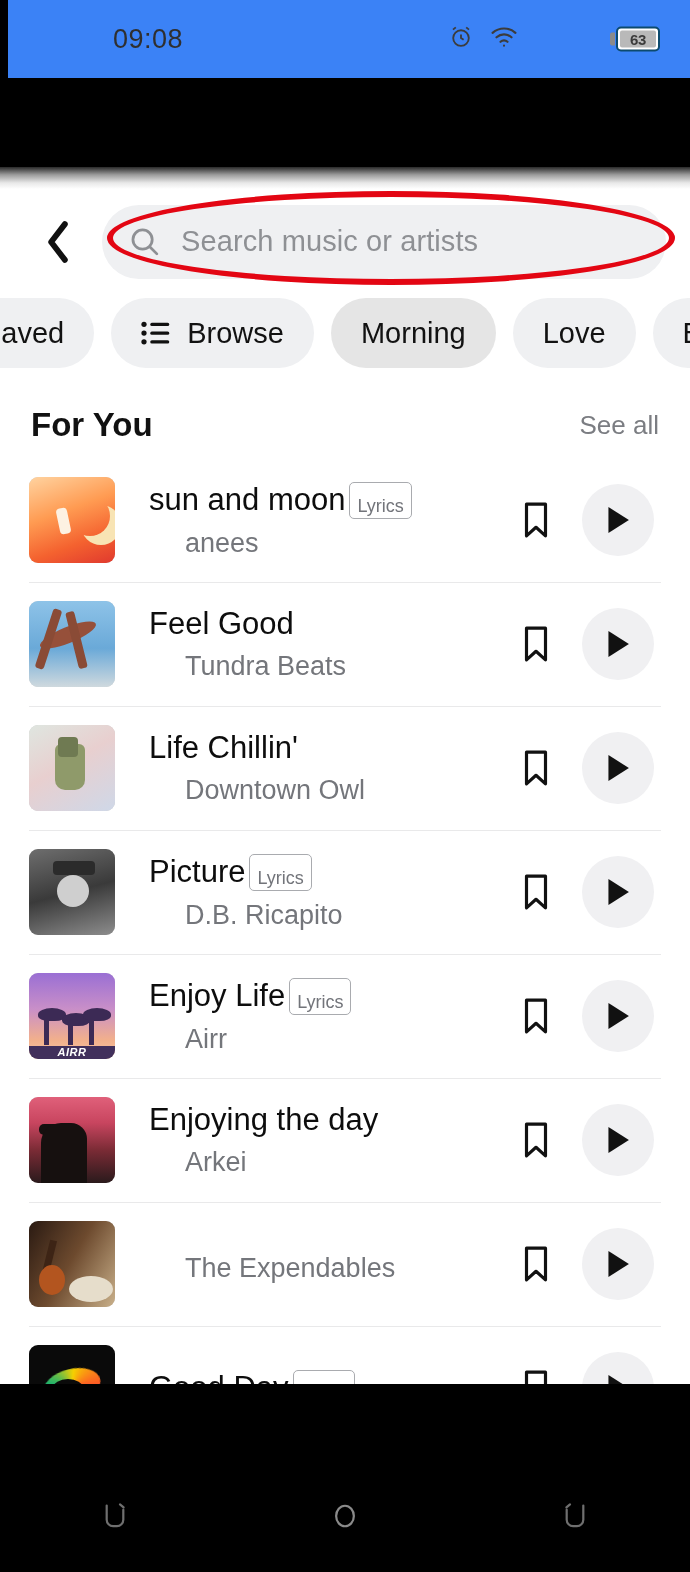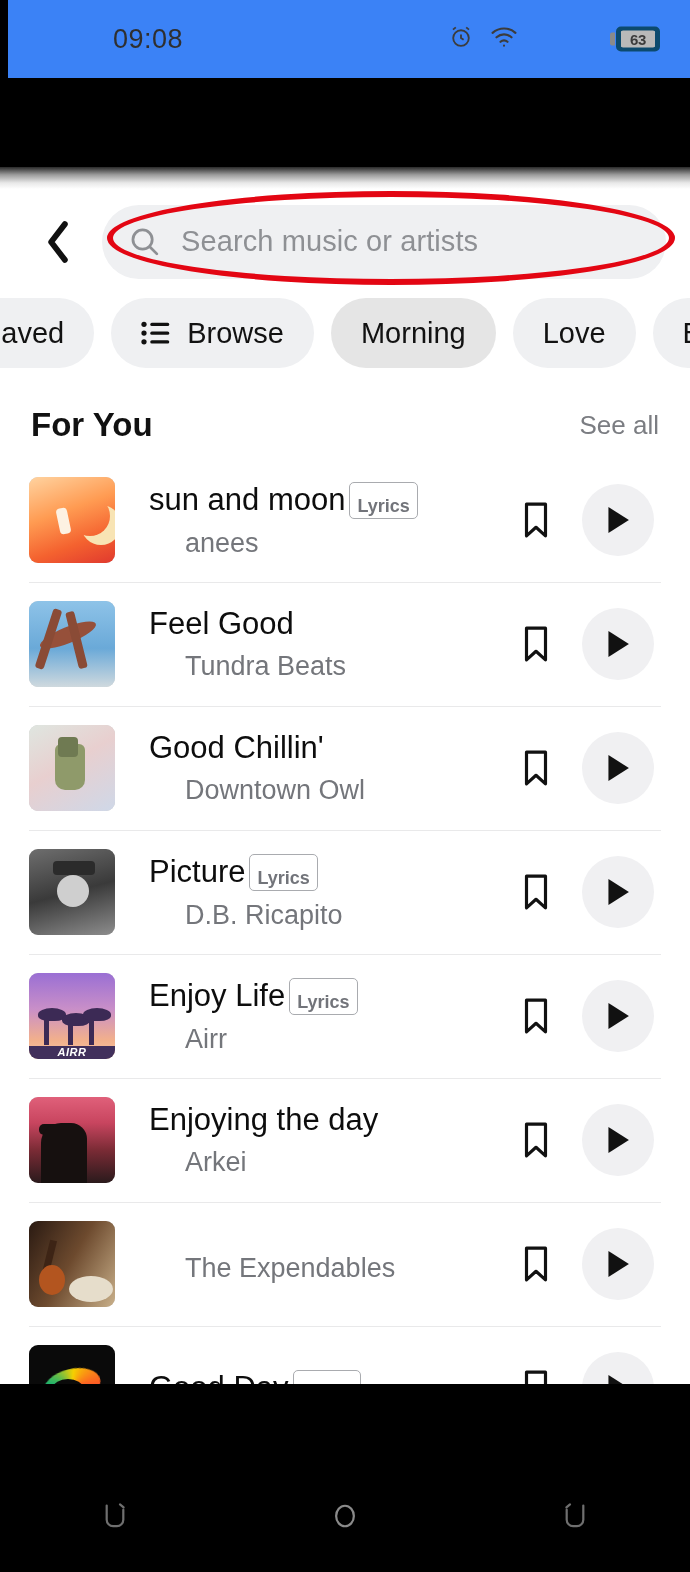--- a/index.html
+++ b/index.html
@@ -28,21 +28,21 @@
   .sb-wifi  { position:absolute; left:82px; top:50%; transform:translateY(-50%); }
   .sb-batt  {
     position:absolute; right:38px; top:50%; transform:translateY(-50%);
     display:flex; align-items:center;
   }
   .batt-nub {
     width:5px; height:13px; background:#8a8a8a;
     border-radius:2px 0 0 2px; margin-right:1px;
   }
   .batt-body {
-    width:44px; height:25px; border:5px solid #0c4a6e; border-radius:5px;
+    width:44px; height:25px; border:2px solid #0c4a6e; border-radius:5px;
     display:flex; align-items:center; justify-content:center;
     background:#fff;
   }
   .batt-fill {
     width:36px; height:17px; background:#b9b9b9; border-radius:2px;
     display:flex; align-items:center; justify-content:center;
     font-size:15px; color:#3b3b3b; font-weight:bold; letter-spacing:-0.3px;
   }
 
   
@@ -126,21 +126,21 @@
     width:86px; height:86px; border-radius:9px; flex:0 0 auto;
     overflow:hidden; position:relative; background:#ccc;
   }
   .track-meta { flex:1; margin-left:34px; min-width:0; }
   .track-title-row { display:flex; align-items:center; gap:4px; }
   .track-title {
     font-size:31px; color:#0d0d0d; white-space:nowrap;
   }
   .lyrics-badge {
     border:1.5px solid #a9abaf; border-radius:5px;
-    padding:14px 7px 3px; font-size:18px; color:#72747a; line-height:1;font-weight:bold;
+    padding:14px 7px 3px; font-size:18px; color:#72747a; line-height:1;
   }
   .track-artist {
     font-size:27px; color:#74767b; margin-top:9px; white-space:nowrap;margin-left:36px;
   }
   .bookmark-btn {
     width:72px; height:72px; flex:0 0 auto;
     display:flex; align-items:center; justify-content:center;
   }
   .play-btn {
     width:72px; height:72px; border-radius:50%; background:#f0f0f2;
@@ -398,21 +398,21 @@
 
       <div class="track">
         <div class="art">
           <div class="art-inner a-chill">
               <div class="blob"></div>
               <div class="blob2"></div>
             </div>
         </div>
         <div class="track-meta">
           <div class="track-title-row">
-            <span class="track-title">Good Chillin'</span>
+            <span class="track-title">Life Chillin'</span>
           </div>
           <div class="track-artist">Downtown Owl</div>
         </div>
         <div class="bookmark-btn">
           <svg width="30" height="38" viewBox="0 0 18 24" fill="none" stroke="#111" stroke-width="2" stroke-linejoin="round">
             <path d="M3 2h12v20l-6-5.4L3 22z"></path>
           </svg>
         </div>
         <div class="play-btn">
           <svg width="30" height="30" viewBox="0 0 20 22" fill="#111">

